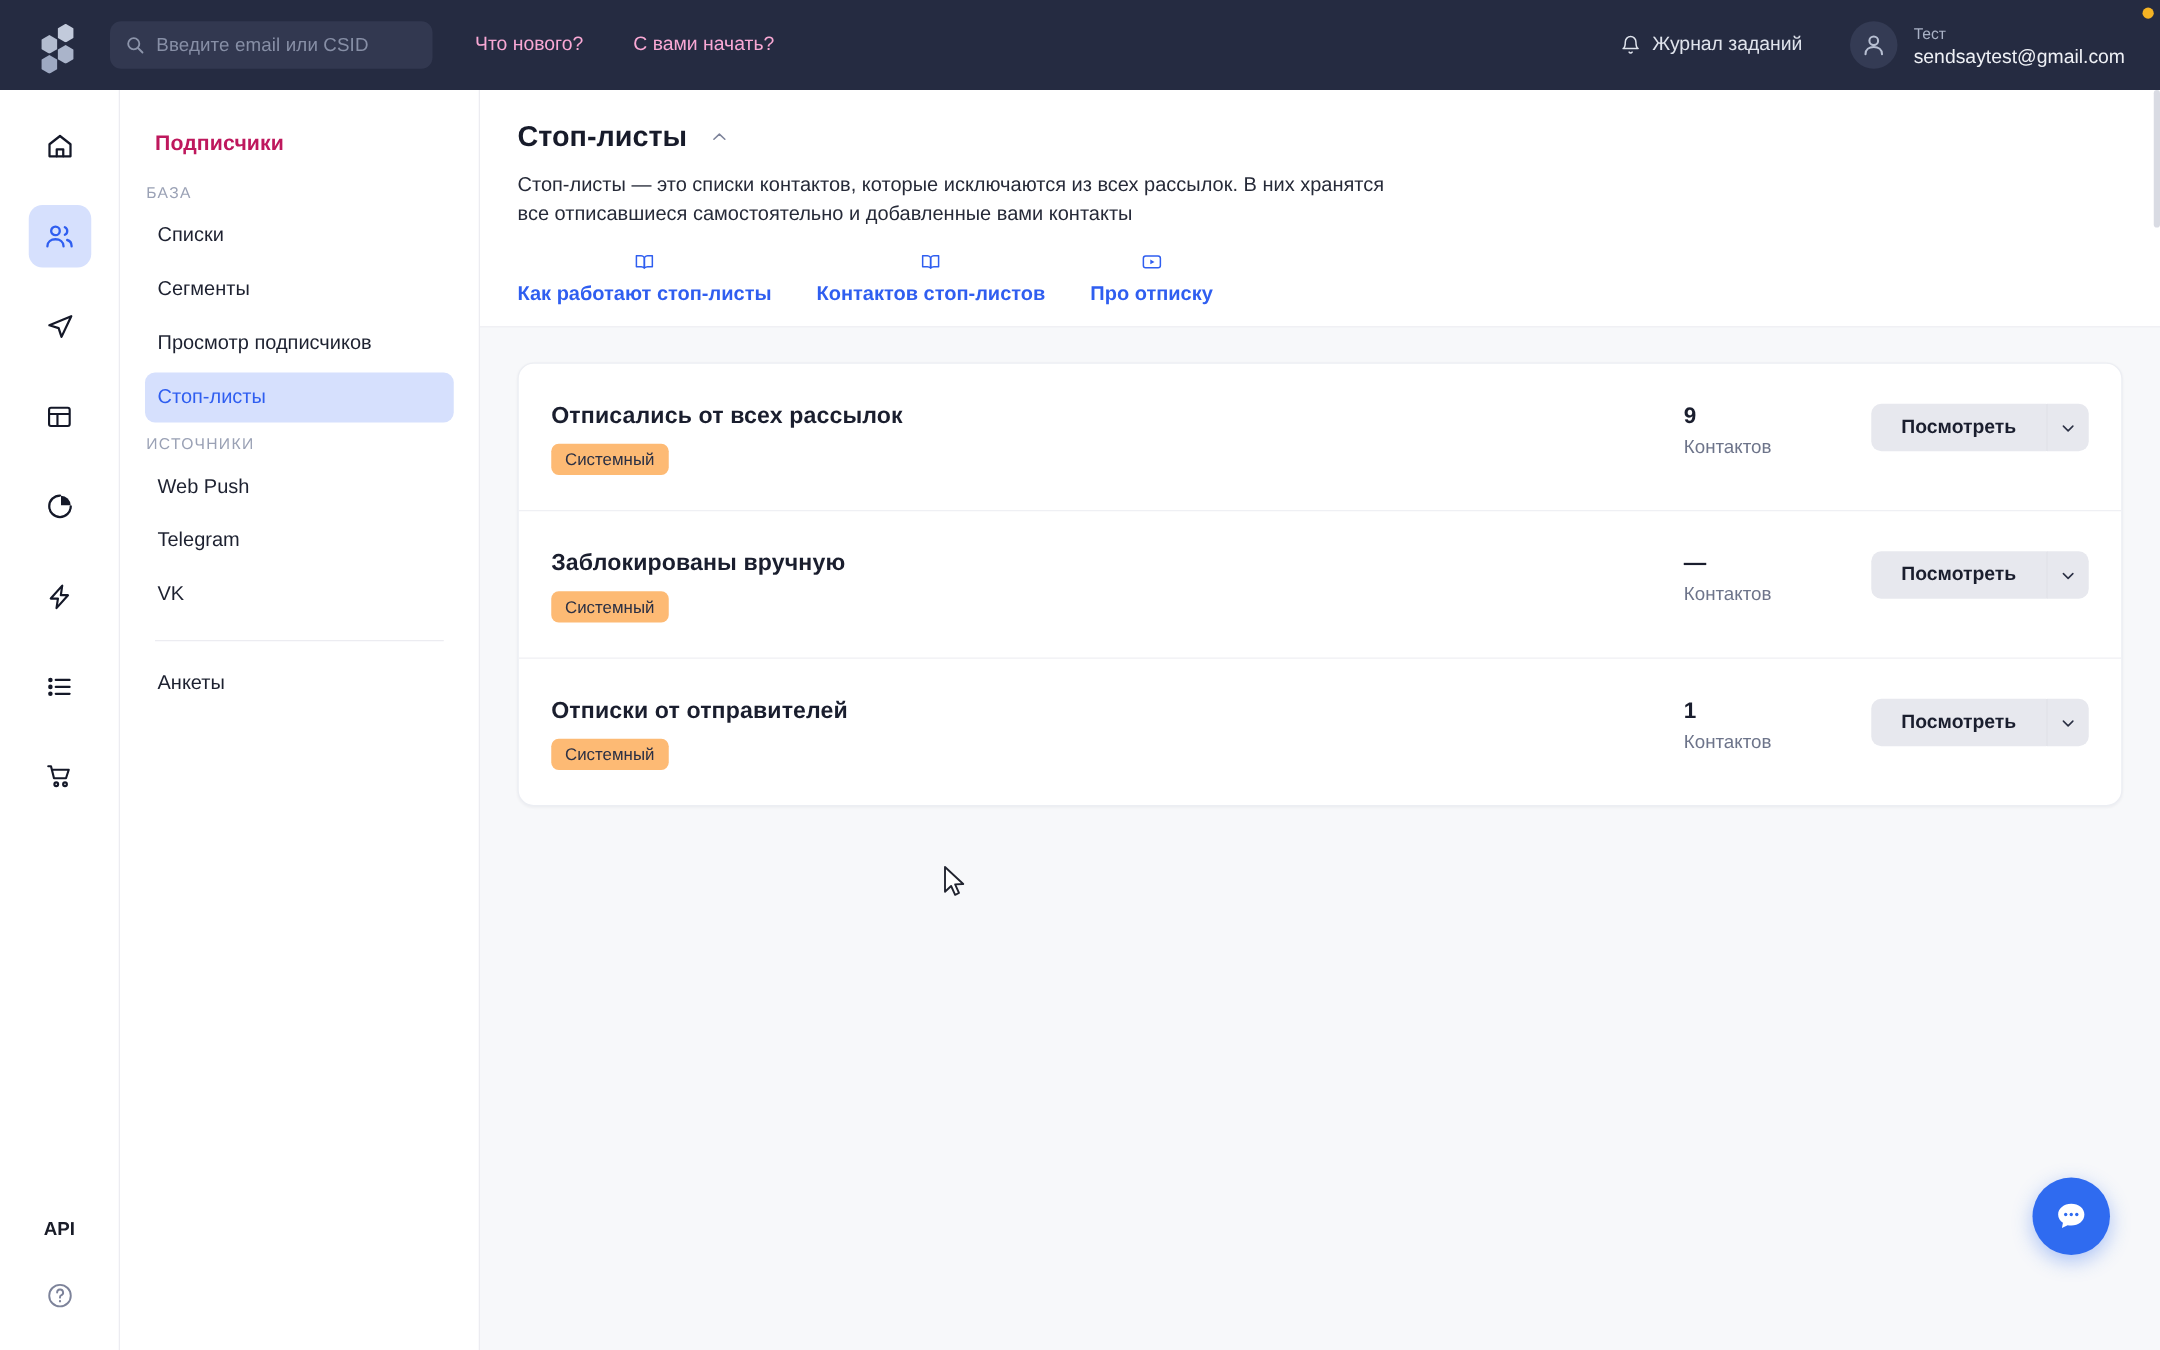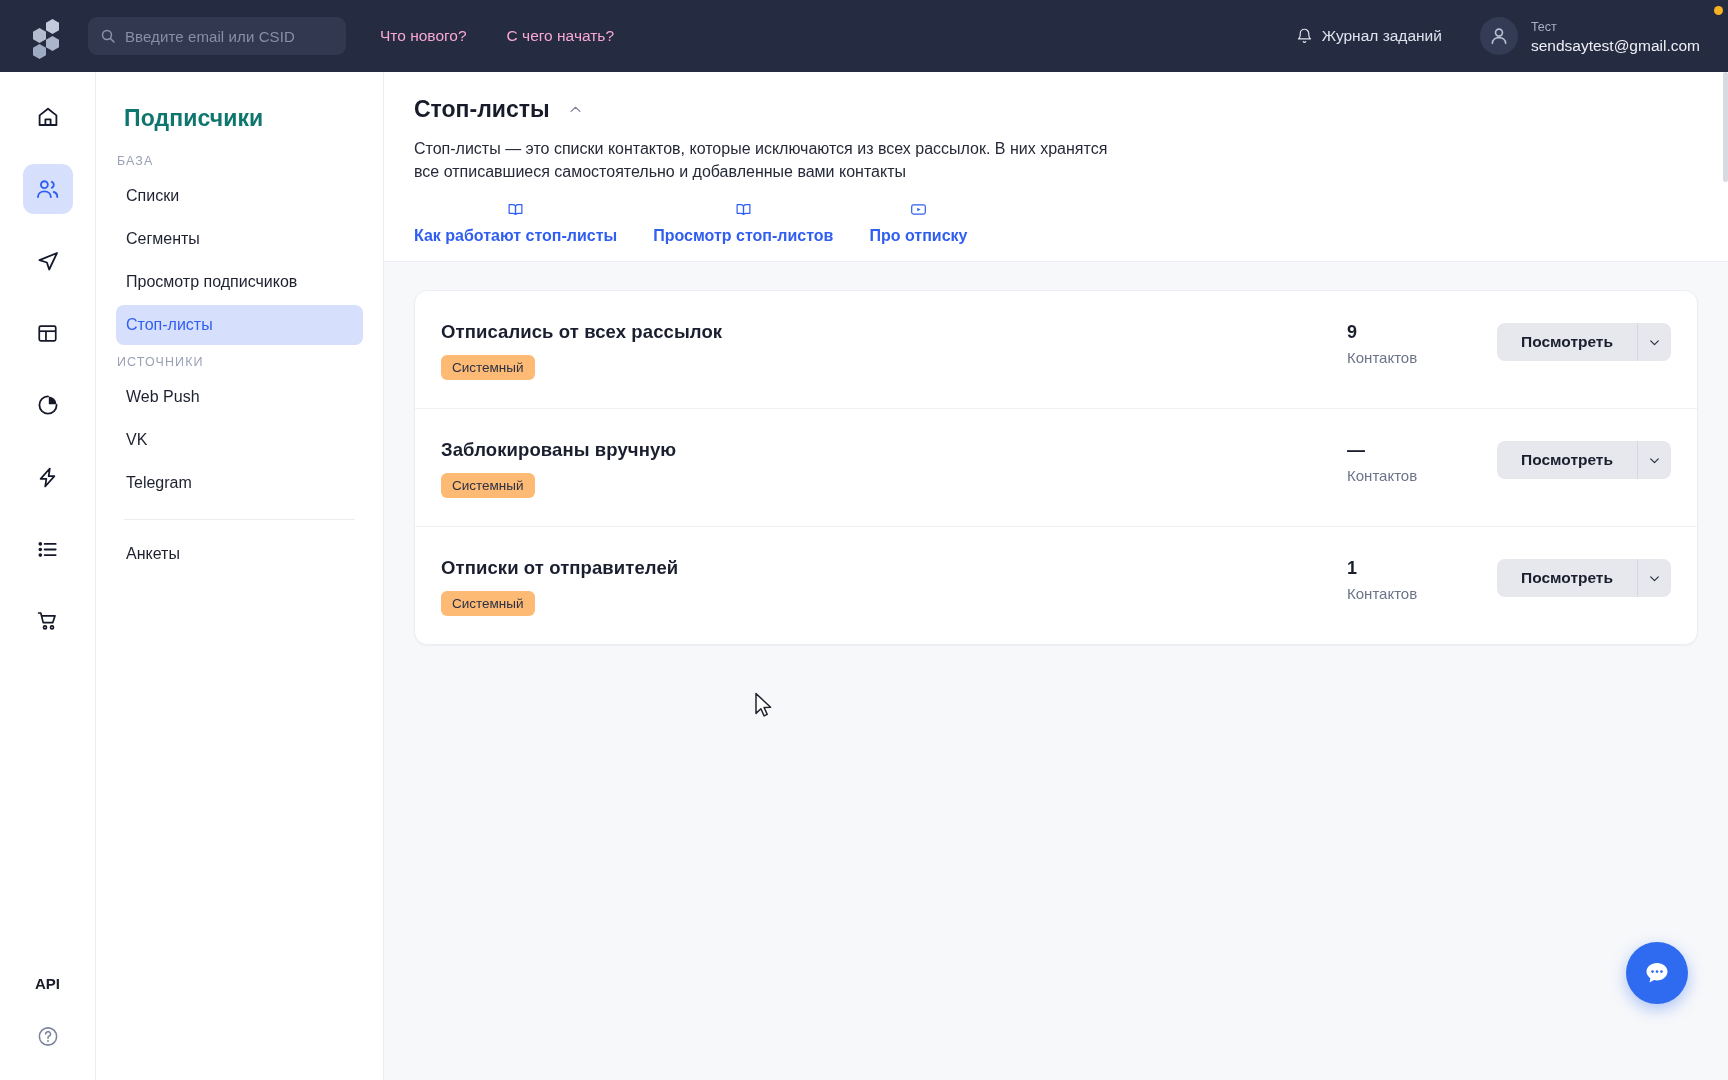--- a/index.html
+++ b/index.html
@@ -86,21 +86,21 @@
     text-align: center; font-size: 15px; font-weight: 700; color: #191c28; cursor: pointer;
   }
   .rail-help { position: absolute; bottom: 32px; left: 50%; transform: translateX(-50%); cursor: pointer; }
 
   
   .subnav {
     width: 288px; flex: 0 0 288px; background: #fff;
     border-right: 1px solid #ececf1;
     padding: 26px 20px 0 20px;
   }
-  .subnav h1 { font-size: 23px; color: #0f766e; letter-spacing: .1px; margin: 7px 0 22px 8px; font-weight: 700; }
+  .subnav h1 { font-size: 17px; color: #be185d; letter-spacing: .1px; margin: 7px 0 22px 8px; font-weight: 700; }
   .grp-label {
     font-size: 12.5px; letter-spacing: 1.1px; color: #9aa1b5;
     margin: 10px 0 8px 1px; text-transform: uppercase;
   }
   .nav-item {
     display: block; height: 40px; line-height: 40px;
     padding: 0 10px; border-radius: 8px;
     font-size: 16px; color: #1d2130; cursor: pointer; white-space: nowrap;
     margin-bottom: 3px;
   }
@@ -203,21 +203,21 @@
       <span>
         <svg class="svgic" width="16" height="16" viewBox="0 0 24 24" fill="none" stroke="#8d95ab" stroke-width="2.2" stroke-linecap="round">
           <circle cx="10.5" cy="10.5" r="6.7"></circle>
             <line x1="15.6" y1="15.6" x2="21" y2="21"></line>
         </svg>
       </span>
       <span class="ph">Введите email или CSID</span>
     </div>
 
     <div class="topnav-link">Что нового?</div>
-    <div class="topnav-link">С чего начать?</div>
+    <div class="topnav-link">С вами начать?</div>
 
     <div class="spacer"></div>
 
     <div class="journal">
       <span>
         <svg class="svgic" width="17" height="18" viewBox="0 0 24 24" fill="none" stroke="#dfe3ec" stroke-width="1.7" stroke-linecap="round" stroke-linejoin="round">
           <path d="M18 8.5A6 6 0 1 0 6 8.5c0 6-2.5 7.5-2.5 7.5h17S18 14.5 18 8.5"></path>
           <path d="M10.3 20a2 2 0 0 0 3.4 0"></path>
         </svg>
       </span>
@@ -329,22 +329,22 @@
       <h1>Подписчики</h1>
 
       <div class="grp-label">БАЗА</div>
       <div class="nav-item">Списки</div>
       <div class="nav-item">Сегменты</div>
       <div class="nav-item">Просмотр подписчиков</div>
       <div class="nav-item active">Стоп-листы</div>
 
       <div class="grp-label">ИСТОЧНИКИ</div>
       <div class="nav-item">Web Push</div>
+      <div class="nav-item">Telegram</div>
       <div class="nav-item">VK</div>
-      <div class="nav-item">Telegram</div>
 
       <div class="nav-sep"></div>
       <div class="nav-item">Анкеты</div>
     </div>
 
     <div class="main">
 
       <div class="main-head">
         <div class="main-title-row">
           <div class="main-title">Стоп-листы</div>
@@ -369,21 +369,21 @@
             </span>
             <span>Как работают стоп-листы</span>
           </div>
           <div class="help-link">
             <span>
               <svg class="svgic" width="17" height="17" viewBox="0 0 24 24" fill="none" stroke="#2f5ef0" stroke-width="1.7" stroke-linejoin="round" stroke-linecap="round">
                 <path d="M3 5.2h5.3c1.6 0 2.8.9 3.7 1.8v12c-.9-.9-2.1-1.6-3.7-1.6H3z"></path>
                 <path d="M21 5.2h-5.3c-1.6 0-2.8.9-3.7 1.8v12c.9-.9 2.1-1.6 3.7-1.6H21z"></path>
               </svg>
             </span>
-            <span>Просмотр стоп-листов</span>
+            <span>Контактов стоп-листов</span>
           </div>
           <div class="help-link">
             <span>
               <svg class="svgic" width="17" height="17" viewBox="0 0 24 24" fill="none" stroke="#2f5ef0" stroke-width="1.7" stroke-linejoin="round">
                 <rect x="2.4" y="5.4" width="19.2" height="13.2" rx="2.6"></rect>
                 <path d="M10.2 9.4 15 12l-4.8 2.6z" fill="#2f5ef0" stroke="none"></path>
               </svg>
             </span>
             <span>Про отписку</span>
           </div>

